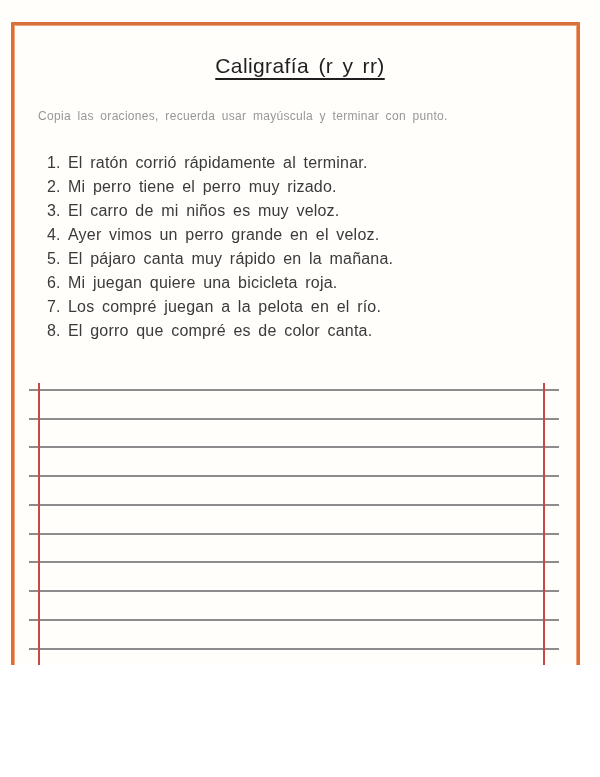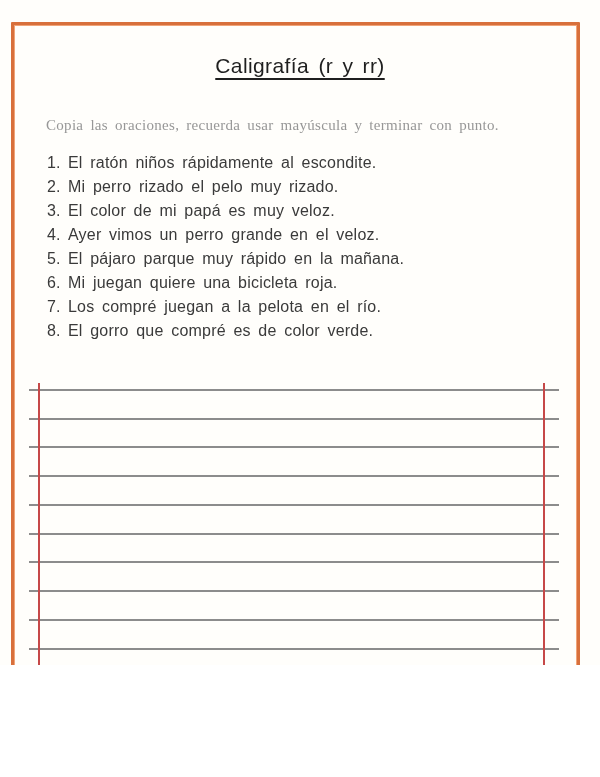--- a/index.html
+++ b/index.html
@@ -39,26 +39,25 @@
     word-spacing: 3px;
     color: var(--title-color, #1f1f1f);
     text-decoration: underline;
     text-underline-offset: 5px;
     text-decoration-thickness: 1.5px;
   }
   .instruction {
     position: absolute;
     left: 34px;
     top: 105px;
-    margin: 12px;
-    font-size: 15px;
+    margin: 4px;
+    font-size: 12px;
     letter-spacing: 0.3px;
     word-spacing: 3px;
     color: var(--instruction-color, #979797);
-    font-family: Liberation Serif, serif;
   }
   .sentence-list {
     position: absolute;
     left: 47px;
     top: 151px;
     margin: 0;
     padding: 0;
     list-style: none;
     font-size: 16px;
     letter-spacing: 0.2px;
@@ -105,49 +104,49 @@
 <div class="page" style="--frame-color: #d8703c; --title-color: #1f1f1f; --instruction-color: #979797; --sentence-color: #3a3a3a; --rule-color: #8c8c8c; --margin-color: #c64848;">
   <div class="frame"></div>
 
   <h1 class="title">Caligrafía (r y rr)</h1>
 
   <p class="instruction">Copia las oraciones, recuerda usar mayúscula y terminar con punto.</p>
 
   <ol class="sentence-list">
       <li class="sentence-item">
         <span class="sentence-number">1.</span>
-        <span>El ratón niños rápidamente al escondite.</span>
+        <span>El ratón corrió rápidamente al terminar.</span>
       </li>
       <li class="sentence-item">
         <span class="sentence-number">2.</span>
-        <span>Mi perro rizado el pelo muy rizado.</span>
+        <span>Mi perro tiene el perro muy rizado.</span>
       </li>
       <li class="sentence-item">
         <span class="sentence-number">3.</span>
-        <span>El color de mi papá es muy veloz.</span>
+        <span>El carro de mi niños es muy veloz.</span>
       </li>
       <li class="sentence-item">
         <span class="sentence-number">4.</span>
         <span>Ayer vimos un perro grande en el veloz.</span>
       </li>
       <li class="sentence-item">
         <span class="sentence-number">5.</span>
-        <span>El pájaro parque muy rápido en la mañana.</span>
+        <span>El pájaro canta muy rápido en la mañana.</span>
       </li>
       <li class="sentence-item">
         <span class="sentence-number">6.</span>
         <span>Mi juegan quiere una bicicleta roja.</span>
       </li>
       <li class="sentence-item">
         <span class="sentence-number">7.</span>
         <span>Los compré juegan a la pelota en el río.</span>
       </li>
       <li class="sentence-item">
         <span class="sentence-number">8.</span>
-        <span>El gorro que compré es de color verde.</span>
+        <span>El gorro que compré es de color canta.</span>
       </li>
     </ol>
 
   <div class="writing-area">
       <div class="ruled-line" style="top: 0px;"></div>
       <div class="ruled-line" style="top: 28.7273px;"></div>
       <div class="ruled-line" style="top: 57.4545px;"></div>
       <div class="ruled-line" style="top: 86.1818px;"></div>
       <div class="ruled-line" style="top: 114.909px;"></div>
       <div class="ruled-line" style="top: 143.636px;"></div>

